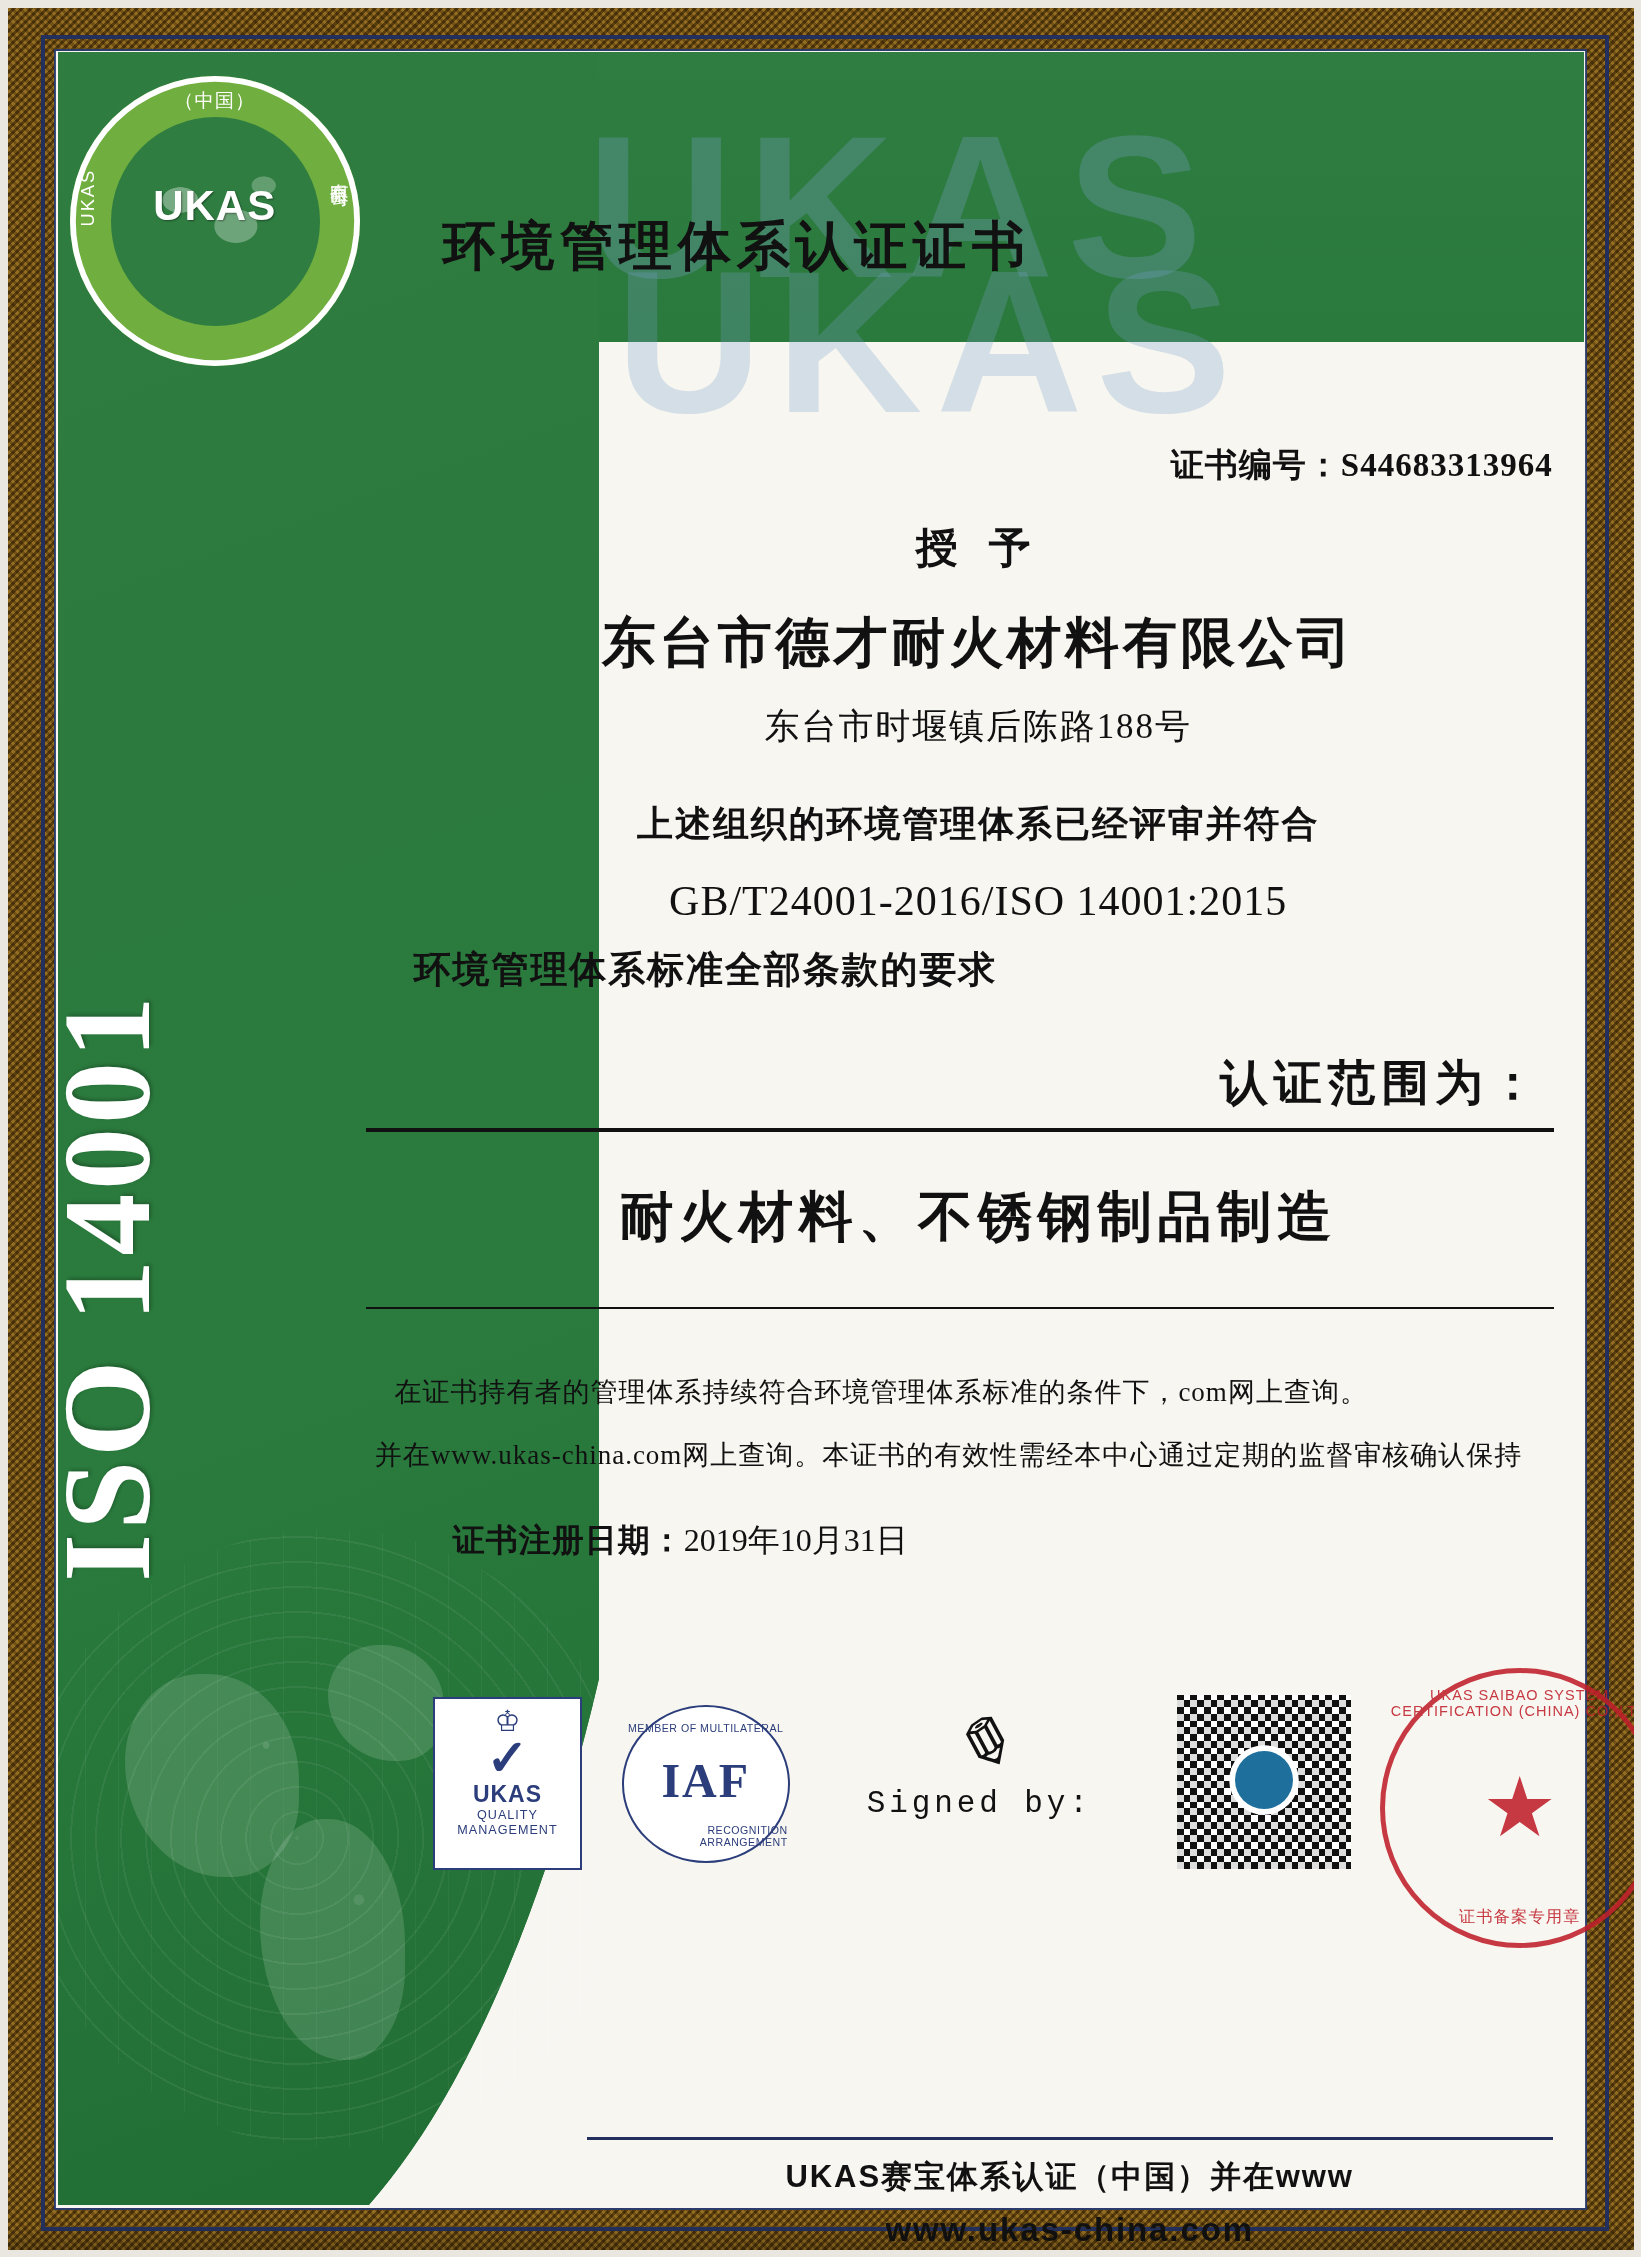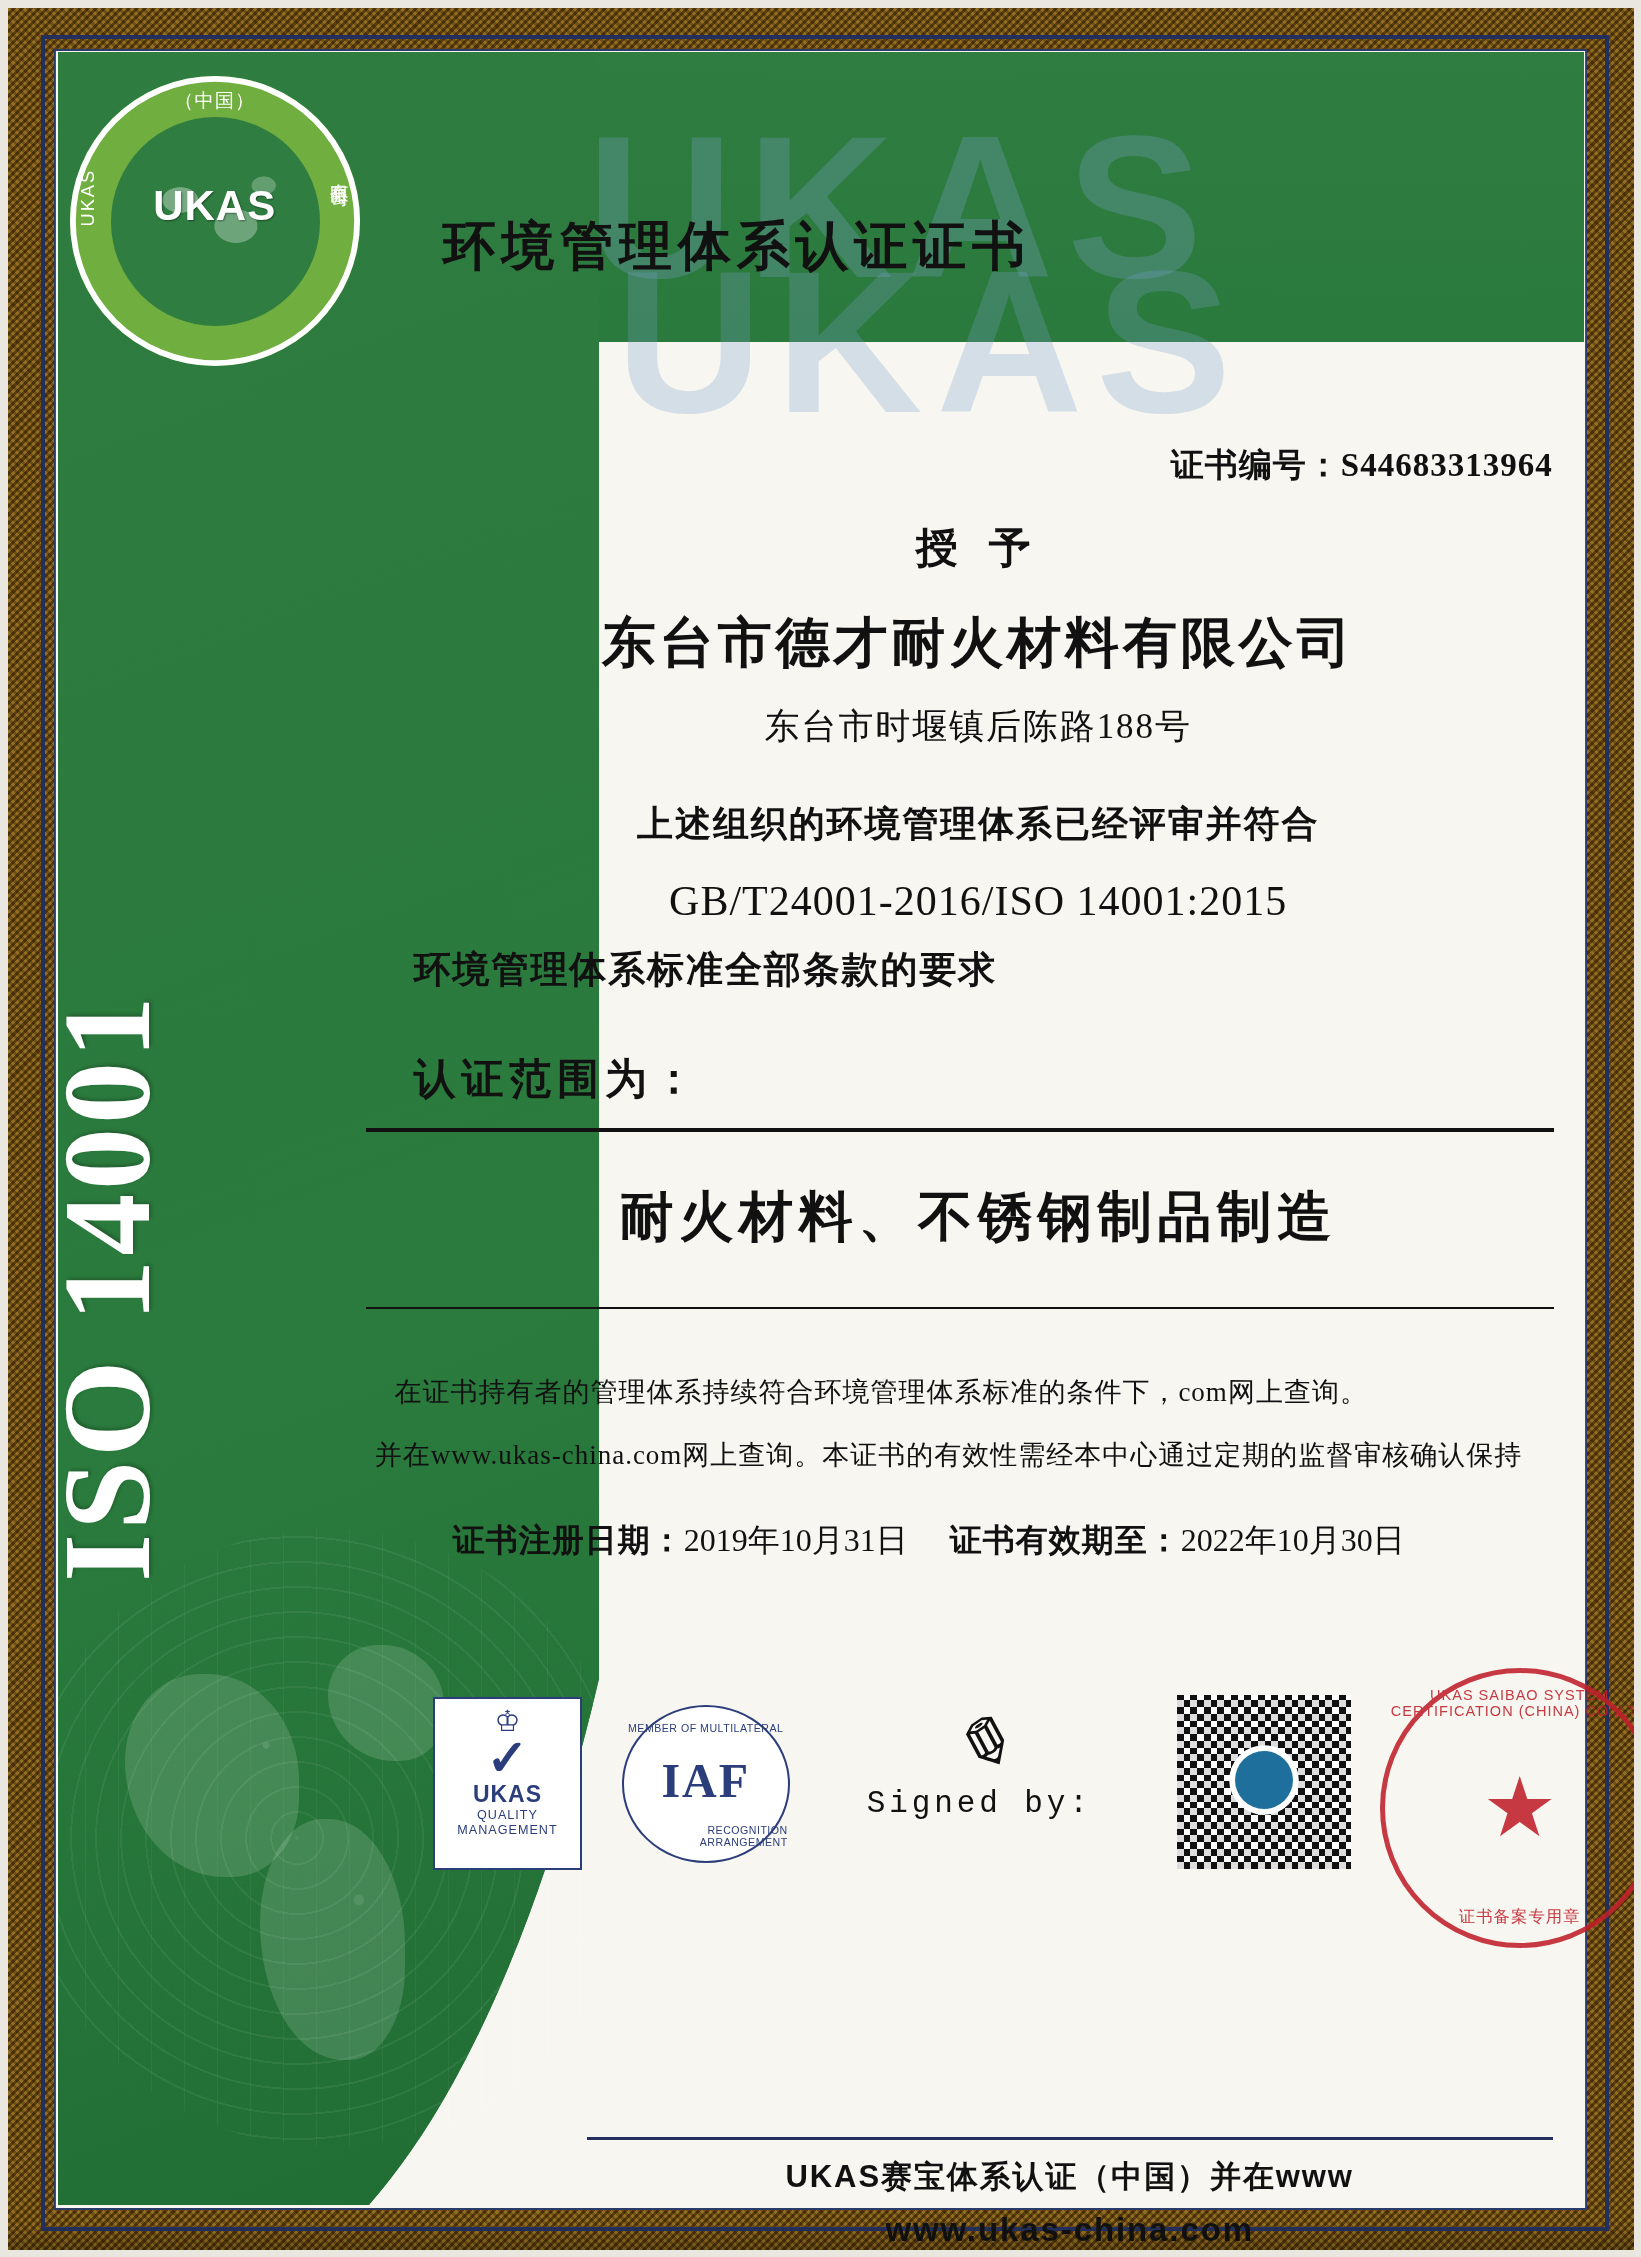--- a/index.html
+++ b/index.html
@@ -304,26 +304,26 @@
     text-align: left;
     font-family: Liberation Sans, sans-serif;
     font-weight: bold;
     font-size: 37px;
     letter-spacing: 1.9px;
     color: #111;
   }
 
   .scope-label {
     position: absolute;
-    left: 0; right: 39px;
+    left: 16px; right: 39px;
     top: 898px;
-    text-align: left;
-    font-family: "Liberation Sans", sans-serif;
-    font-weight: bold;
-    font-size: 42px;
+    text-align: right;
+    font-family: "Liberation Sans", sans-serif;
+    font-weight: bold;
+    font-size: 48px;
     letter-spacing: 5.8px;
     color: #111;
   }
 
   .rule-top {
     position: absolute;
     left: -48px;
     top: 975px;
     width: 1188px;
     height: 3.9px;
@@ -622,23 +622,20 @@
       <div class="scope-text">耐火材料、不锈钢制品制造</div>
       <div class="rule-bottom"></div>
 
       <div class="note-1">在证书持有者的管理体系持续符合环境管理体系标准的条件下，com网上查询。</div>
       <div class="note-2">并在www.ukas-china.com网上查询。本证书的有效性需经本中心通过定期的监督审核确认保持</div>
 
       <div class="dates">
         <div class="date-item">
           <span class="lbl">证书注册日期：</span><span>2019年10月31日</span>
         </div>
-        <div class="date-item">
-          <span class="lbl">证书有效期至：</span><span>2022年10月30日</span>
-        </div>
       </div>
 
       <div class="logo-row">
 
         <div class="ukas-sq">
           <div class="crown">♔</div>
           <div class="tick">✓</div>
           <div class="nm">UKAS</div>
           <div class="sub">QUALITY</div>
           <div class="sub">MANAGEMENT</div>

